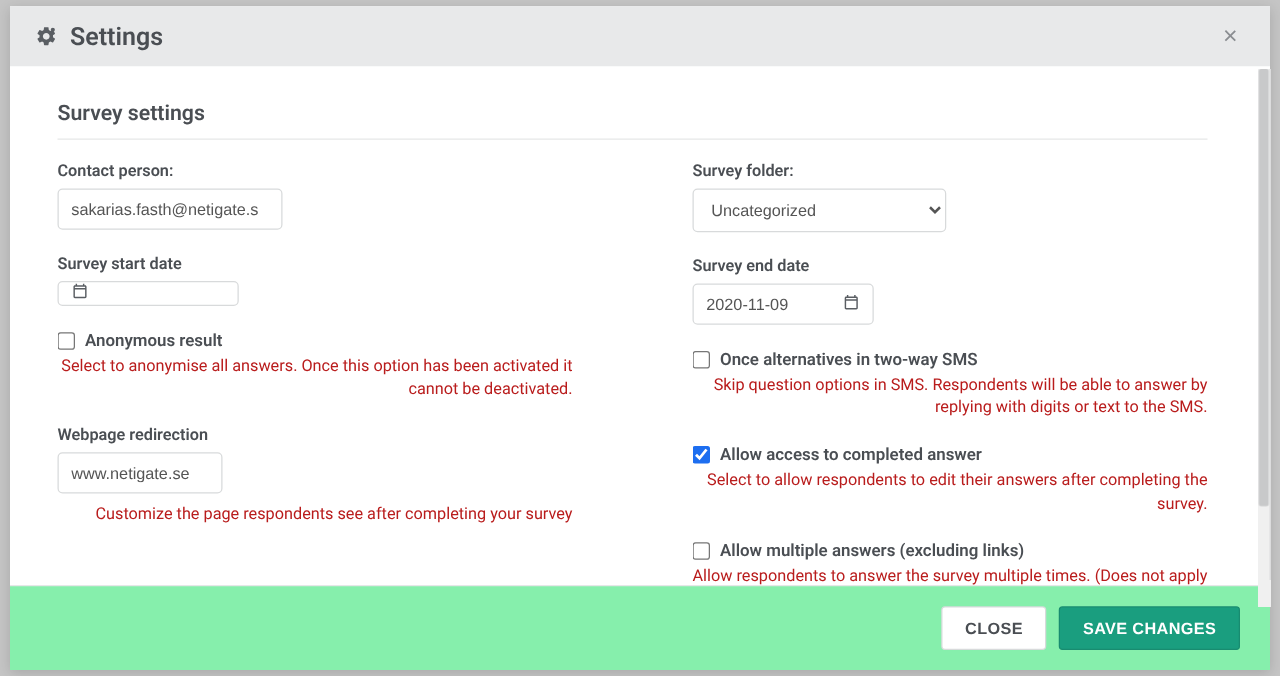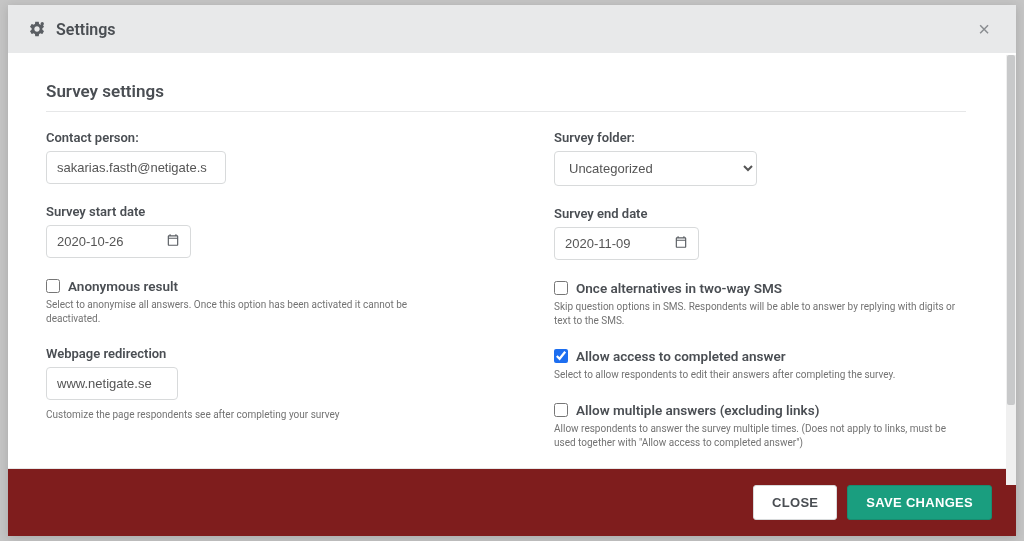--- a/index.html
+++ b/index.html
@@ -33,21 +33,21 @@
       display: flex;
       align-items: center;
       gap: 10px;
     }
     .gear-icon {
       width: 18px;
       height: 18px;
       color: #5a5e63;
     }
     .modal-title {
-      font-size: 16px;
+      font-size: 20px;
       font-weight: 600;
       color: #4a4e53;
     }
     .close-btn {
       background: none;
       border: none;
       font-size: 20px;
       color: #8a8d91;
       cursor: pointer;
       line-height: 1;
@@ -134,27 +134,28 @@
       cursor: pointer;
       accent-color: #1d6ef0;
     }
     .checkbox-label {
       font-size: 13.5px;
       font-weight: 600;
       color: #4a4e53;
       cursor: pointer;
     }
     .help-text {
-      font-size: 10px;
-      color: #737373;
+      font-size: 13px;
+      color: #b91c1c;
       line-height: 1.4;
       margin-top: 2px;
+      text-align: right;
     }
     .modal-footer {
-      background: #7f1d1d;
+      background: #86efac;
       border-top: 1px solid #e6e7e8;
       padding: 16px 24px;
       display: flex;
       justify-content: flex-end;
       gap: 10px;
     }
     .btn {
       padding: 9px 18px;
       font-size: 13px;
       font-weight: 700;
@@ -212,21 +213,20 @@
       <div class="form-col">
 
         <div class="field">
           <label class="field-label">Contact person:</label>
           <input type="text" class="text-input" value="sakarias.fasth@netigate.s" style="">
         </div>
 
         <div class="field">
           <label class="field-label">Survey start date</label>
           <div class="date-input-wrap">
-            <input type="text" class="date-input" value="2020-10-26" style="">
             <span class="cal-icon">
               <svg width="14" height="14" viewBox="0 0 24 24" fill="currentColor">
                   <path d="M19 4h-1V2h-2v2H8V2H6v2H5c-1.1 0-2 .9-2 2v14c0 1.1.9 2 2 2h14c1.1 0 2-.9 2-2V6c0-1.1-.9-2-2-2zm0 16H5V10h14v10zm0-12H5V6h14v2z"></path>
                 </svg>
             </span>
           </div>
         </div>
 
         <div class="field">
           <div class="checkbox-row">

